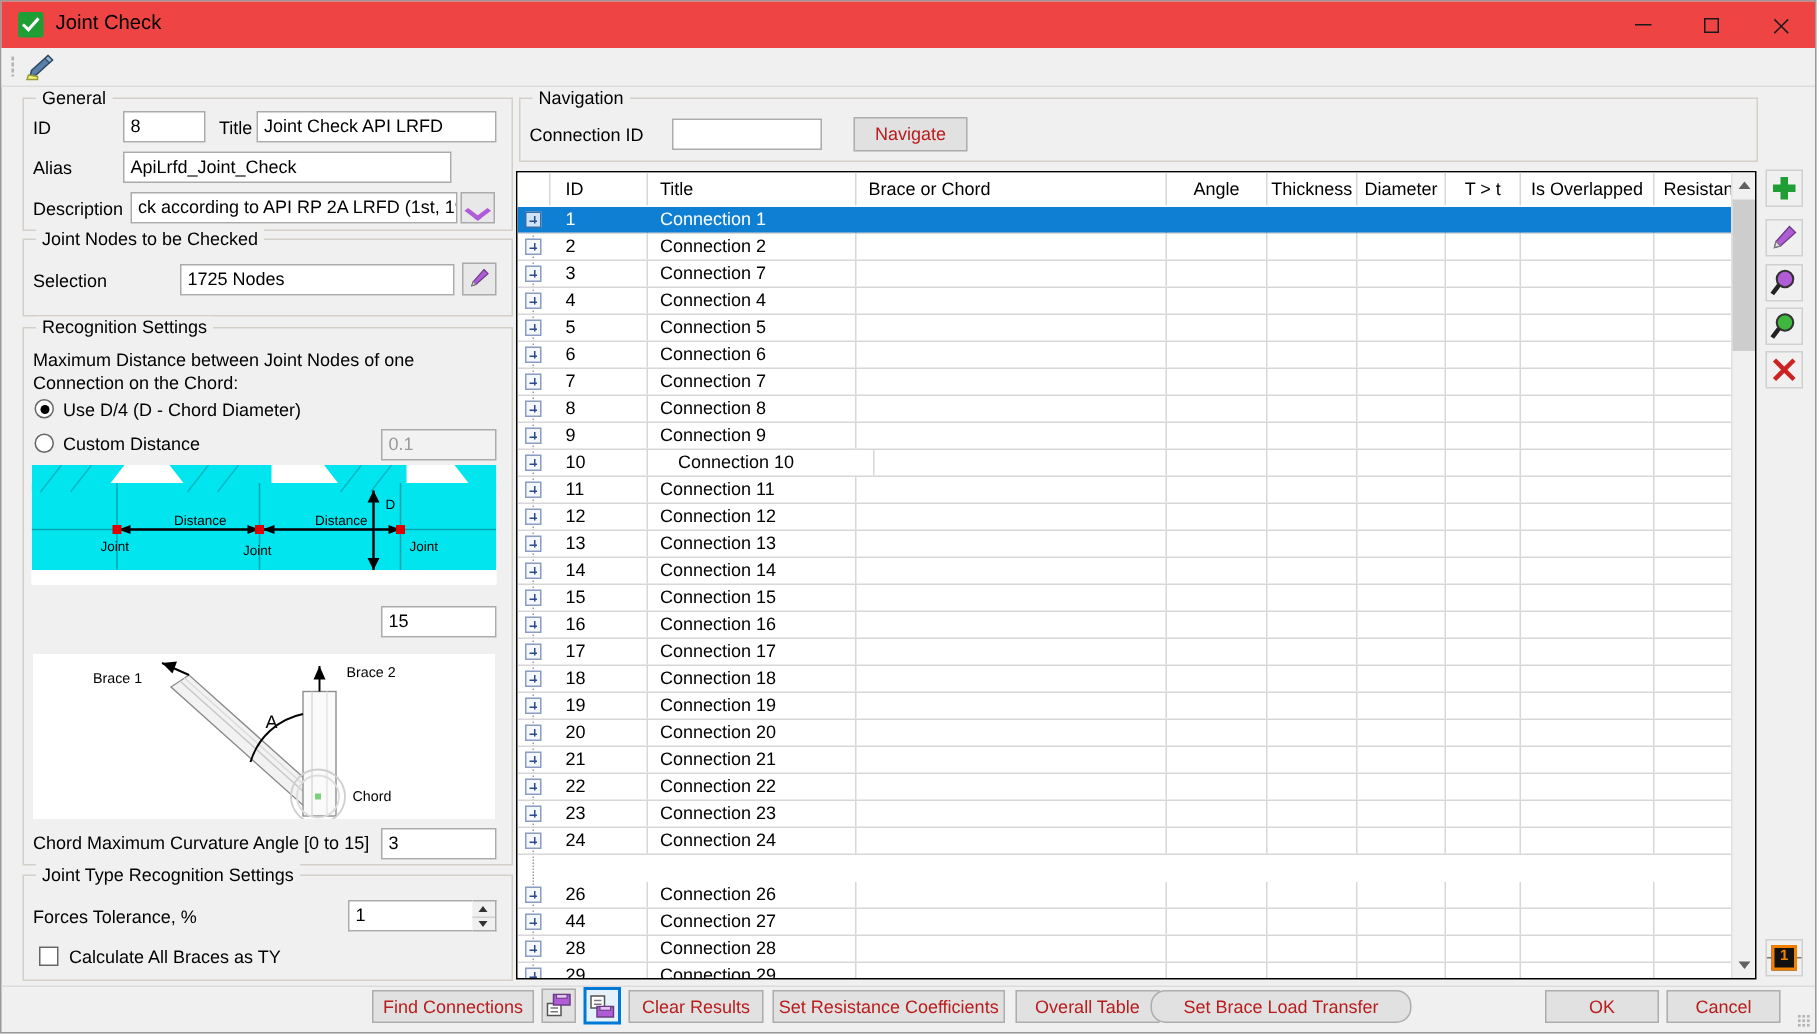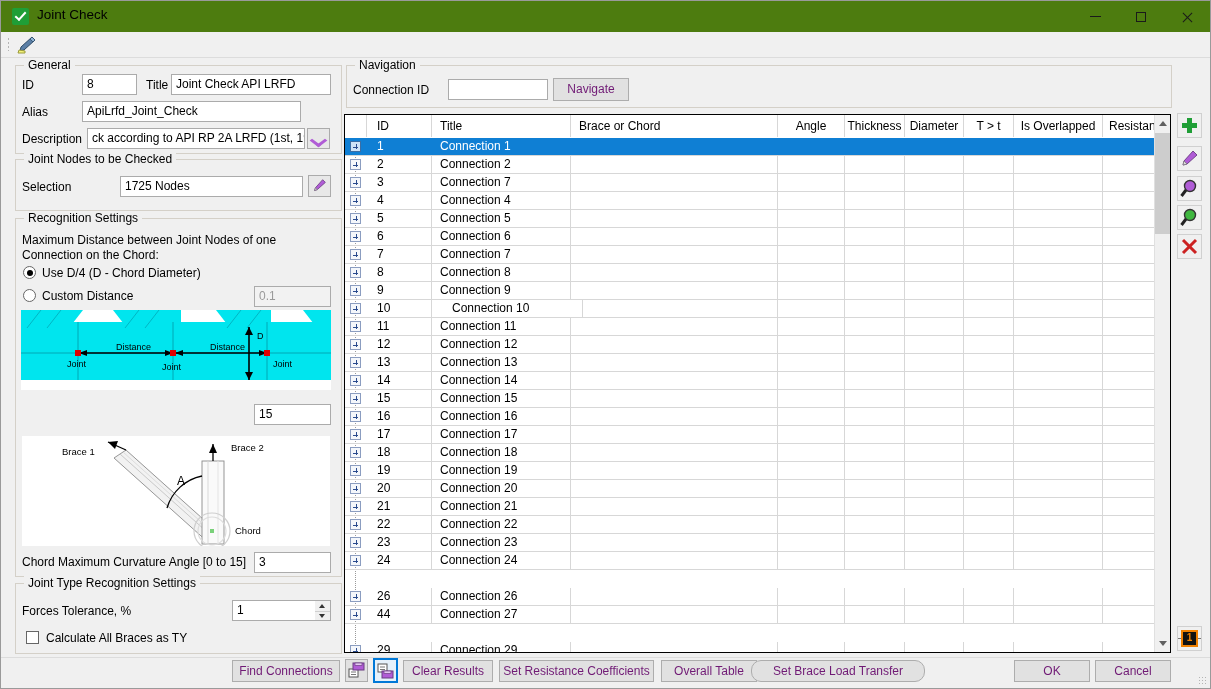--- a/index.html
+++ b/index.html
@@ -5,21 +5,21 @@
   html,body{margin:0;padding:0;}
   body{
     width:1211px;height:689px;overflow:hidden;
     font-family:"Liberation Sans", sans-serif;
     font-size:12px;color:#000;background:#f0f0f0;
     -webkit-font-smoothing:antialiased;
   }
   .window{position:absolute;inset:0;background:#f0f0f0;border:1px solid #9a9a9a;box-sizing:border-box;}
 
   
-  .titlebar{position:absolute;left:0;top:0;width:100%;height:31px;background:#4d7c0f;}
+  .titlebar{position:absolute;left:0;top:0;width:100%;height:31px;background:#ef4444;}
   .title-ico{position:absolute;left:11px;top:7px;width:17px;height:17px;background:#1f9e36;border-radius:2px;}
   .title-ico:after{content:"";position:absolute;left:3px;top:4px;width:9px;height:4px;border-left:2.4px solid #fff;border-bottom:2.4px solid #fff;transform:rotate(-48deg);}
   .title-text{position:absolute;left:36px;top:6px;font-size:13.5px;color:#000;}
   .wbtn{position:absolute;top:0;height:31px;width:46px;cursor:default;}
   #btn-min{right:92px;} #btn-max{right:46px;} #btn-close{right:0;}
   .wbtn i{position:absolute;left:50%;top:50%;display:block;}
   .gl-min{width:11px;height:0;border-top:1px solid #1a1a1a;margin:-1px 0 0 -5.5px;}
   .gl-max{width:10px;height:10px;border:1px solid #1a1a1a;margin:-5px 0 0 -5px;box-sizing:border-box;}
   .gl-cl,.gl-cl:after{position:absolute;width:13px;height:0;border-top:1px solid #1a1a1a;}
   .gl-cl{margin:0 0 0 -6.5px;transform:rotate(45deg);}
@@ -33,21 +33,21 @@
 
   
   .grp{position:absolute;border:1px solid #d4d0c8;}
   .grp>legend, .grp-lbl{position:absolute;top:-8px;left:8px;background:#f0f0f0;padding:0 4px;font-size:12px;color:#000;}
 
   .lbl{position:absolute;font-size:12px;color:#000;white-space:nowrap;}
   .tf{position:absolute;box-sizing:border-box;border:1px solid #ababab;background:#fff;
       font-family:"Liberation Sans",sans-serif;font-size:12px;color:#000;padding:0 0 0 4px;line-height:19px;height:21px;overflow:hidden;white-space:nowrap;}
   .tf.ro{background:#f2f2f2;color:#9a9a9a;}
   .btnx{position:absolute;box-sizing:border-box;border:1px solid #adadad;background:#e1e1e1;
-        font-family:"Liberation Sans",sans-serif;font-size:12px;color:#701a75;text-align:center;cursor:default;}
+        font-family:"Liberation Sans",sans-serif;font-size:12px;color:#b91c1c;text-align:center;cursor:default;margin-left:16px;}
 
   
   .chev{position:absolute;box-sizing:border-box;width:23px;height:21px;border:1px solid #ababab;background:#e8e8e8;}
   .chev:after{content:"";position:absolute;left:5px;top:6px;width:8px;height:8px;
      border-left:3.5px solid #b05cd6;border-bottom:3.5px solid #b05cd6;transform:rotate(-45deg) skew(8deg,8deg);}
 
   
   .pencilbtn{position:absolute;box-sizing:border-box;border:1px solid #ababab;background:#e8e8e8;}
 
   
@@ -593,20 +593,32 @@
           <div class="cell" style="left: 22px; width: 65px; padding-left: 10px;">44</div>
           <div class="cell" style="left: 87px; width: 139px; padding-left: 8px;">Connection 27</div>
           <div class="cell" style="left: 226px; width: 207px; padding-left: 8px;"></div>
           <div class="cell" style="left: 433px; width: 67px; padding-left: 4px;"></div>
           <div class="cell" style="left: 500px; width: 60px; padding-left: 4px;"></div>
           <div class="cell" style="left: 560px; width: 59px; padding-left: 4px;"></div>
           <div class="cell" style="left: 619px; width: 50px; padding-left: 4px;"></div>
           <div class="cell" style="left: 669px; width: 89px; padding-left: 4px;"></div>
           <div class="cell" style="left: 758px; width: 52px; padding-left: 4px;"></div>
         </div>
+        <div class="row" style="top: 486px;">
+          <div class="exp"></div>
+          <div class="cell" style="left: 22px; width: 65px; padding-left: 10px;">28</div>
+          <div class="cell" style="left: 87px; width: 139px; padding-left: 8px;">Connection 28</div>
+          <div class="cell" style="left: 226px; width: 207px; padding-left: 8px;"></div>
+          <div class="cell" style="left: 433px; width: 67px; padding-left: 4px;"></div>
+          <div class="cell" style="left: 500px; width: 60px; padding-left: 4px;"></div>
+          <div class="cell" style="left: 560px; width: 59px; padding-left: 4px;"></div>
+          <div class="cell" style="left: 619px; width: 50px; padding-left: 4px;"></div>
+          <div class="cell" style="left: 669px; width: 89px; padding-left: 4px;"></div>
+          <div class="cell" style="left: 758px; width: 52px; padding-left: 4px;"></div>
+        </div>
         <div class="row" style="top: 504px;">
           <div class="exp"></div>
           <div class="cell" style="left: 22px; width: 65px; padding-left: 10px;">29</div>
           <div class="cell" style="left: 87px; width: 139px; padding-left: 8px;">Connection 29</div>
           <div class="cell" style="left: 226px; width: 207px; padding-left: 8px;"></div>
           <div class="cell" style="left: 433px; width: 67px; padding-left: 4px;"></div>
           <div class="cell" style="left: 500px; width: 60px; padding-left: 4px;"></div>
           <div class="cell" style="left: 560px; width: 59px; padding-left: 4px;"></div>
           <div class="cell" style="left: 619px; width: 50px; padding-left: 4px;"></div>
           <div class="cell" style="left: 669px; width: 89px; padding-left: 4px;"></div>

